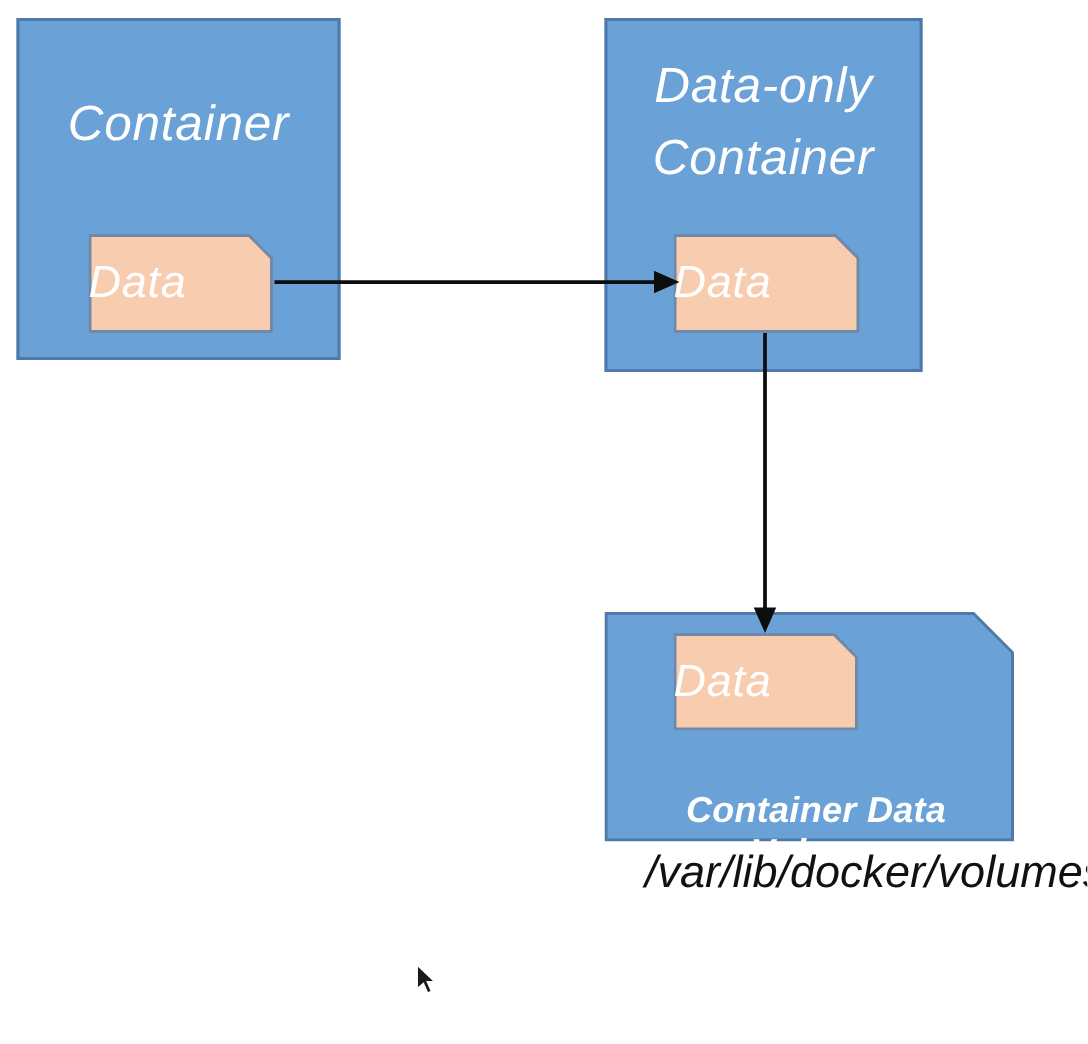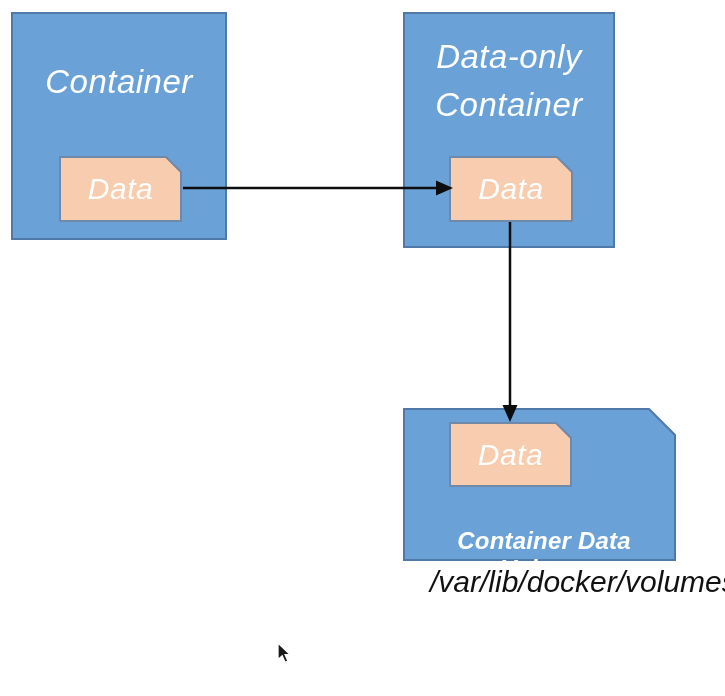--- a/index.html
+++ b/index.html
@@ -42,21 +42,21 @@
     line-height: 48px;
     letter-spacing: 0.5px;
   }
   .container-box.left  .box-title { top: 44px; }
   .container-box.right .box-title { top: 19px; }
 
   .data-chip {
     position: absolute;
     display: flex;
     align-items: center;
-    justify-content: center;
+    justify-content: flex-start;
   }
   .data-chip svg { position: absolute; inset: 0; }
   .chip-shape { fill: var(--chip-fill); stroke: var(--chip-border); stroke-width: 2; }
   .chip-label {
     position: relative;
     color: var(--label-text);
     font-size: 30px;
     letter-spacing: 0.5px;
   }
 

